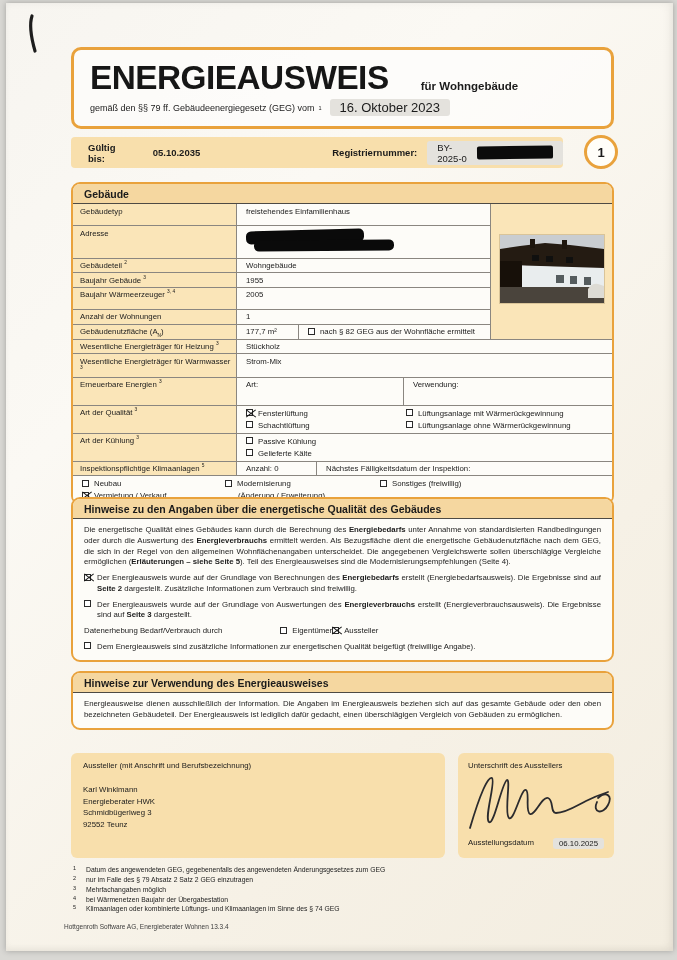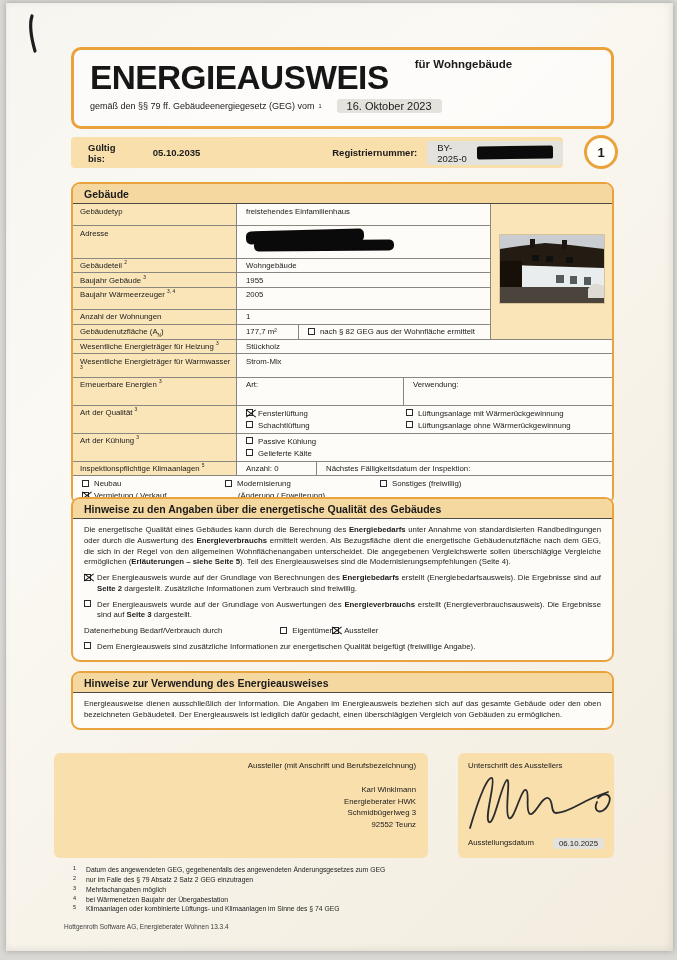--- a/index.html
+++ b/index.html
@@ -27,29 +27,29 @@
   }
   .pen-mark{position:absolute;left:17px;top:10px;}
 
   
   .header-box{
     position:absolute;top:44px;left:65px;width:543px;height:82px;
     border:3px solid var(--orange);border-radius:10px;
     background:rgba(255,255,255,.55);
     padding:8px 16px 6px;
   }
-  .title-row{display:flex;gap:20px;}
+  .title-row{display:flex;align-items:flex-end;gap:26px;}
   .doc-title{
     font-size:34px;font-weight:700;letter-spacing:-.5px;color:#161616;
     transform:scaleX(.98);transform-origin:left;white-space:nowrap;
   }
   .doc-sub{font-size:11.5px;font-weight:700;padding-bottom:5px;white-space:nowrap;}
   .law-line{font-size:9px;margin-top:2px;display:flex;align-items:center;gap:4px;}
   .pill{background:#e4e2dd;border-radius:3px;padding:1px 10px;display:inline-flex;align-items:center;}
-  .law-pill{font-size:11px;margin-left:11px;text-align:center;}
+  .law-pill{font-size:13px;margin-left:4px;text-align:center;}
 
   
   .validity-bar{
     position:absolute;top:134px;left:65px;width:492px;height:31px;
     background:var(--tan-bar);border-radius:4px;
     display:flex;align-items:center;font-size:9.5px;font-weight:700;
   }
   .validity-bar .lbl1{margin-left:17px;}
   .validity-bar .val1{margin-left:24px;}
   .validity-bar .lbl2{margin-left:132px;}
@@ -142,21 +142,21 @@
   .daten-row{display:flex;align-items:center;margin:4px 0 5px;text-align:left;}
   .daten-row .dlbl{flex:none;}
   .daten-row .cbitem:nth-of-type(1){margin-left:178px;}
   .daten-row .cbitem:nth-of-type(2){margin-left:58px;}
   .b{font-weight:700;}
   .sup{font-size:.62em;vertical-align:super;line-height:0;}
   .sub{font-size:.62em;vertical-align:sub;line-height:0;}
 
   
   .tanbox{position:absolute;background:var(--tan-bar);border-radius:6px;font-size:7.8px;}
-  #aussteller-left{top:750px;left:48px;width:374px;height:105px;padding:8px 12px;text-align:right;}
+  #aussteller-left{top:750px;left:65px;width:374px;height:105px;padding:8px 12px;}
   #aussteller-right{top:750px;left:452px;width:156px;height:105px;padding:8px 10px;}
   .aus-label{margin-bottom:14px;}
   .aus-lines div{line-height:1.5;}
   .sig-wrap{position:relative;height:66px;}
   .sig{position:absolute;left:-4px;top:-4px;}
   .date-row{display:flex;align-items:flex-start;justify-content:space-between;margin-top:2px;}
   .date-pill{font-size:7.8px;padding:1px 6px;}
 
   
   .footnotes{position:absolute;top:862px;left:67px;font-size:6.8px;line-height:1.45;color:#222;}

